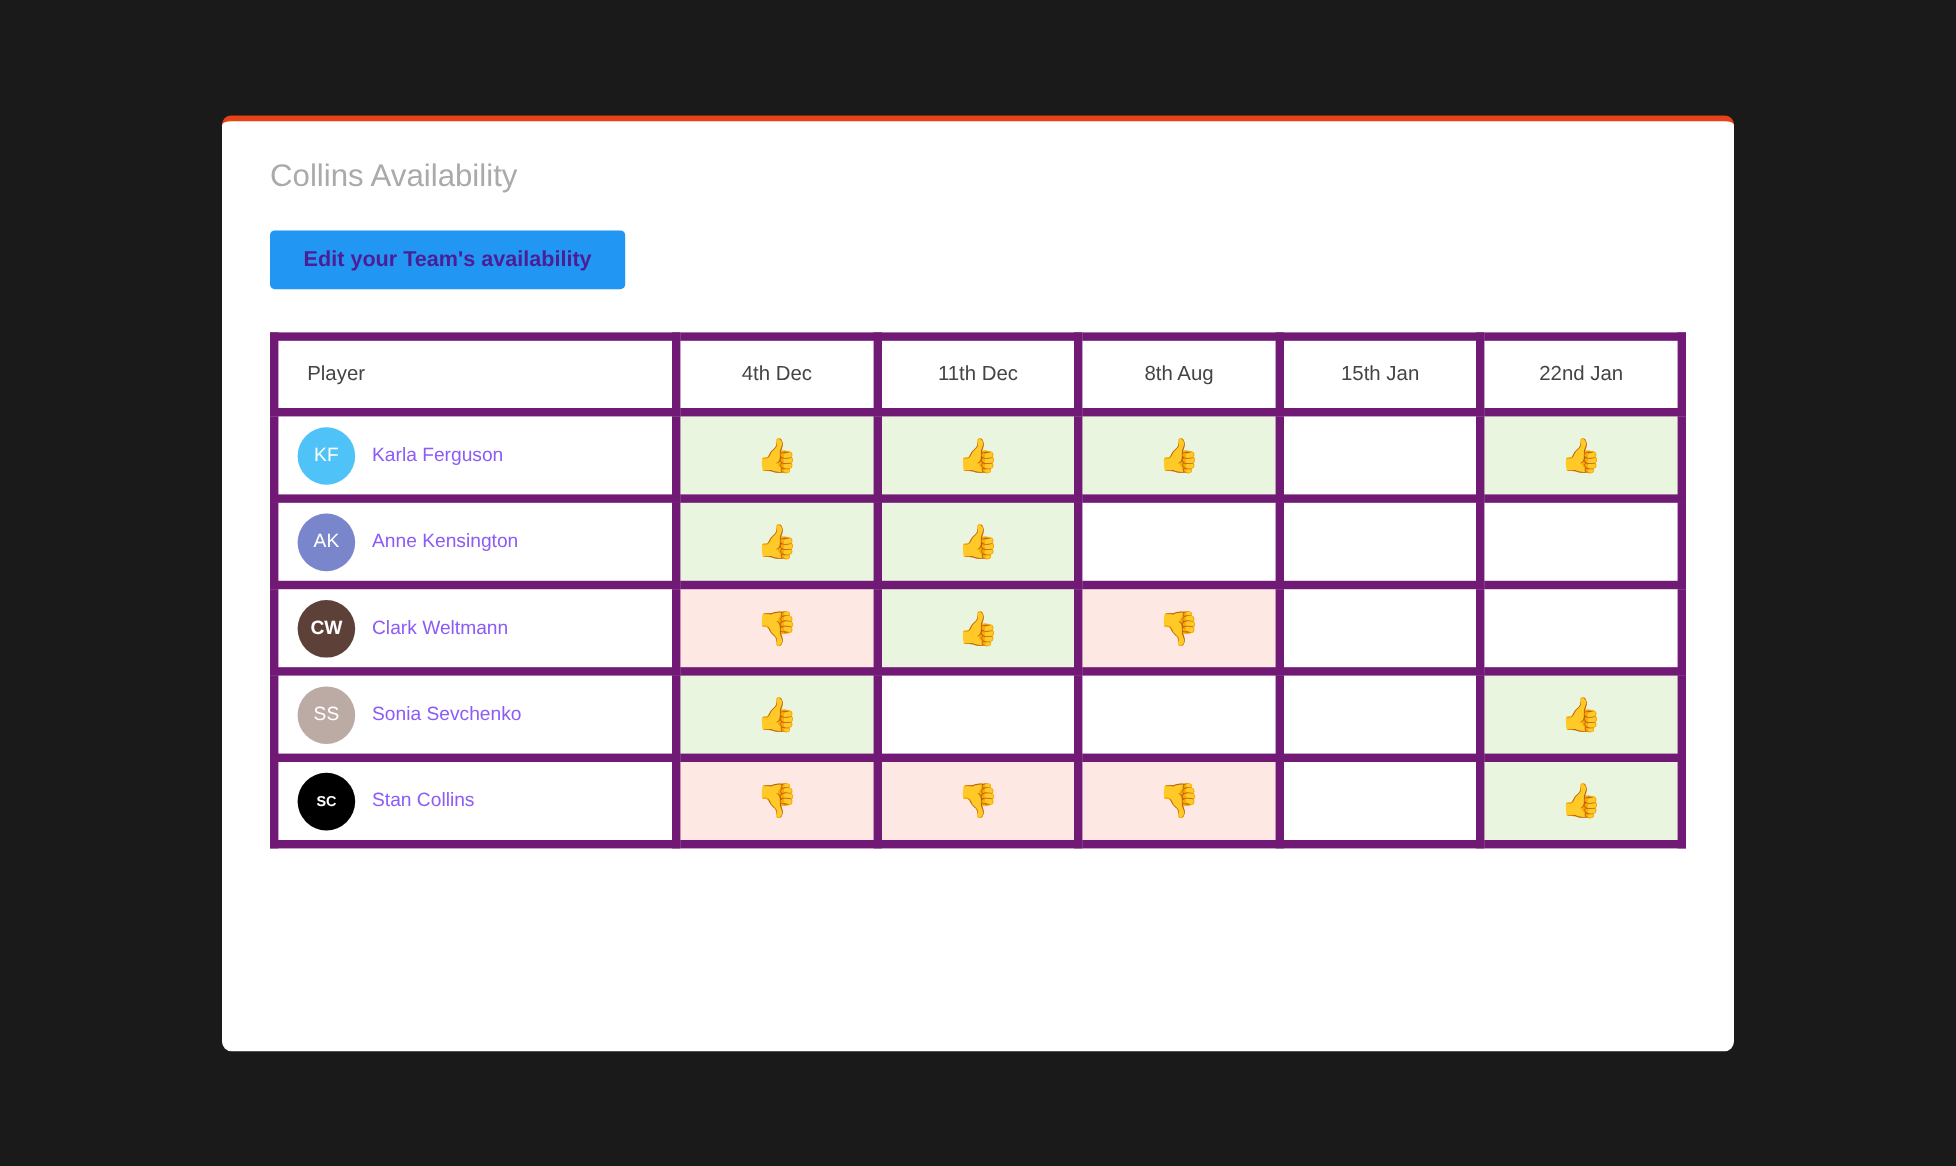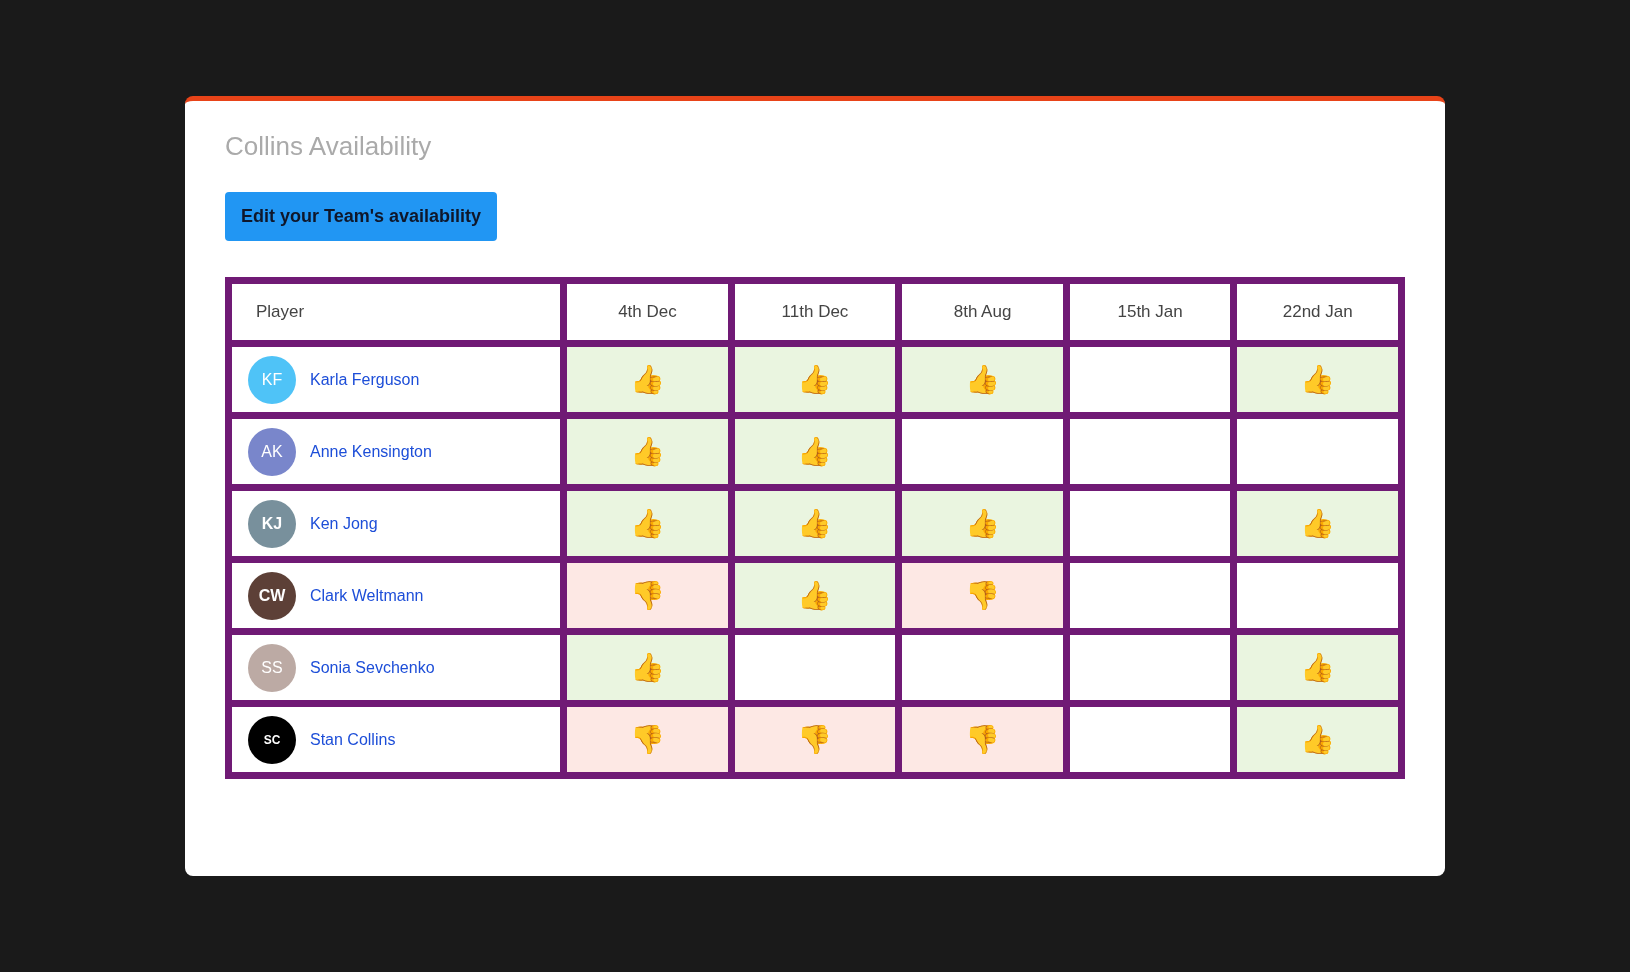--- a/index.html
+++ b/index.html
@@ -21,24 +21,24 @@
       position: relative;
     }
     .page-title {
       font-size: 26px;
       color: #aaa;
       font-weight: 400;
       margin-bottom: 30px;
     }
     .edit-btn {
       background: #2196f3;
-      color: #0f172a;
+      color: #4c1d95;
       border: none;
       border-radius: 4px;
-      padding: 14px 16px;
+      padding: 14px 28px;
       font-size: 18px;
       font-weight: 600;
       cursor: pointer;
       margin-bottom: 36px;
       display: inline-block;
     }
 
     table {
       width: 100%;
       border-collapse: collapse;
@@ -84,21 +84,21 @@
       border-radius: 50%;
       overflow: hidden;
       flex-shrink: 0;
       background: #ccc;
       display: flex;
       align-items: center;
       justify-content: center;
     }
     .player-name {
       font-size: 16px;
-      color: #1d4ed8;
+      color: #8b5cf6;
       font-weight: 500;
     }
     .cell-green {
       background: #eaf5e0;
     }
     .cell-red {
       background: #fde8e4;
     }
     .cell-empty {
       background: #fff;
@@ -147,33 +147,20 @@
           </td>
           <td class="cell-green"><span class="thumb-up">👍</span></td>
           <td class="cell-green"><span class="thumb-up">👍</span></td>
           <td class="cell-empty"></td>
           <td class="cell-empty"></td>
           <td class="cell-empty"></td>
         </tr>
         <tr>
           <td>
             <div class="player-cell">
-              <div class="avatar" style="background: rgb(120, 144, 156); color: rgb(255, 255, 255); font-weight: 700; font-size: 16px; letter-spacing: 0px;">KJ</div>
-              <span class="player-name">Ken Jong</span>
-            </div>
-          </td>
-          <td class="cell-green"><span class="thumb-up">👍</span></td>
-          <td class="cell-green"><span class="thumb-up">👍</span></td>
-          <td class="cell-green"><span class="thumb-up">👍</span></td>
-          <td class="cell-empty"></td>
-          <td class="cell-green"><span class="thumb-up">👍</span></td>
-        </tr>
-        <tr>
-          <td>
-            <div class="player-cell">
               <div class="avatar" style="background: rgb(93, 64, 55); color: rgb(255, 255, 255); font-weight: 700; font-size: 16px; letter-spacing: 0px;">CW</div>
               <span class="player-name">Clark Weltmann</span>
             </div>
           </td>
           <td class="cell-red"><span class="thumb-down">👎</span></td>
           <td class="cell-green"><span class="thumb-up">👍</span></td>
           <td class="cell-red"><span class="thumb-down">👎</span></td>
           <td class="cell-empty"></td>
           <td class="cell-empty"></td>
         </tr>

